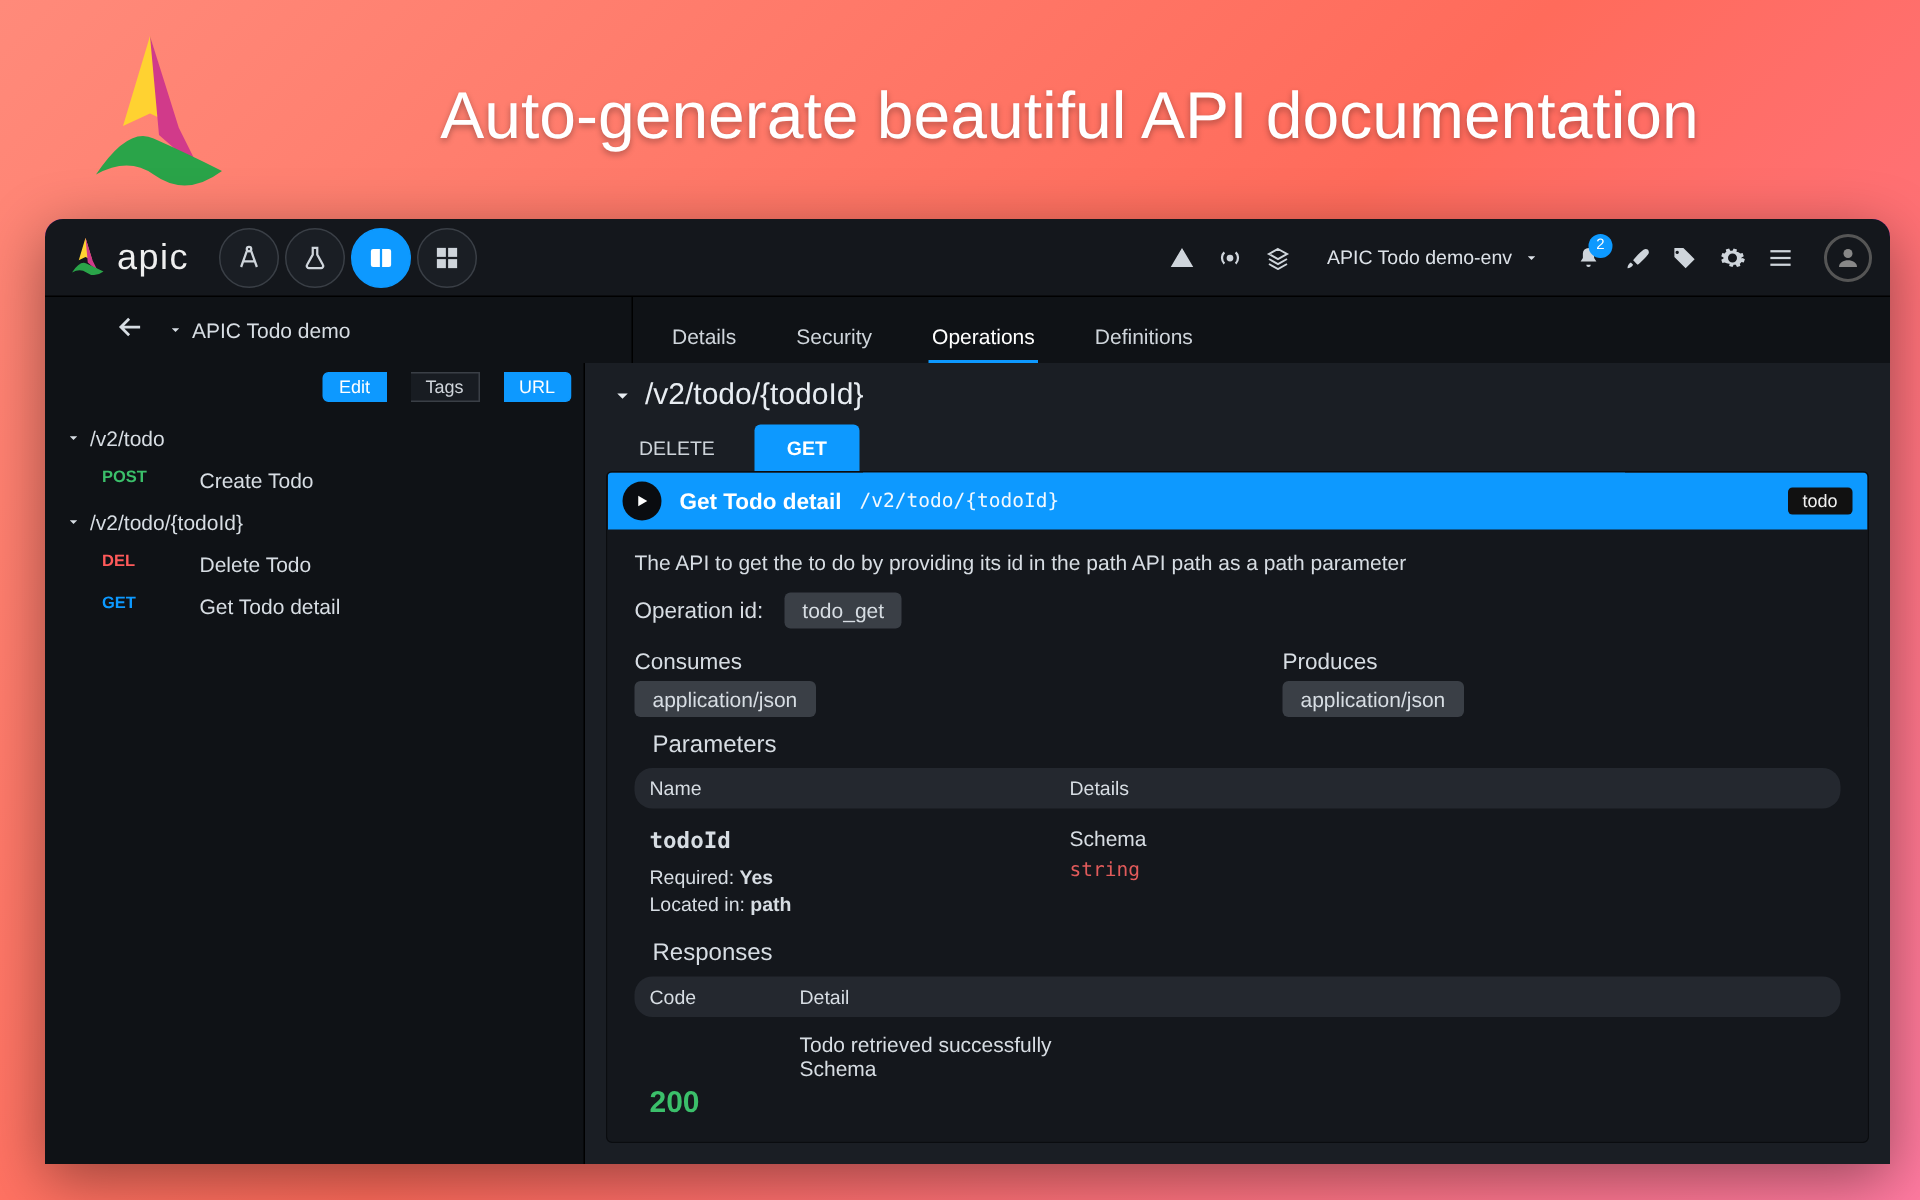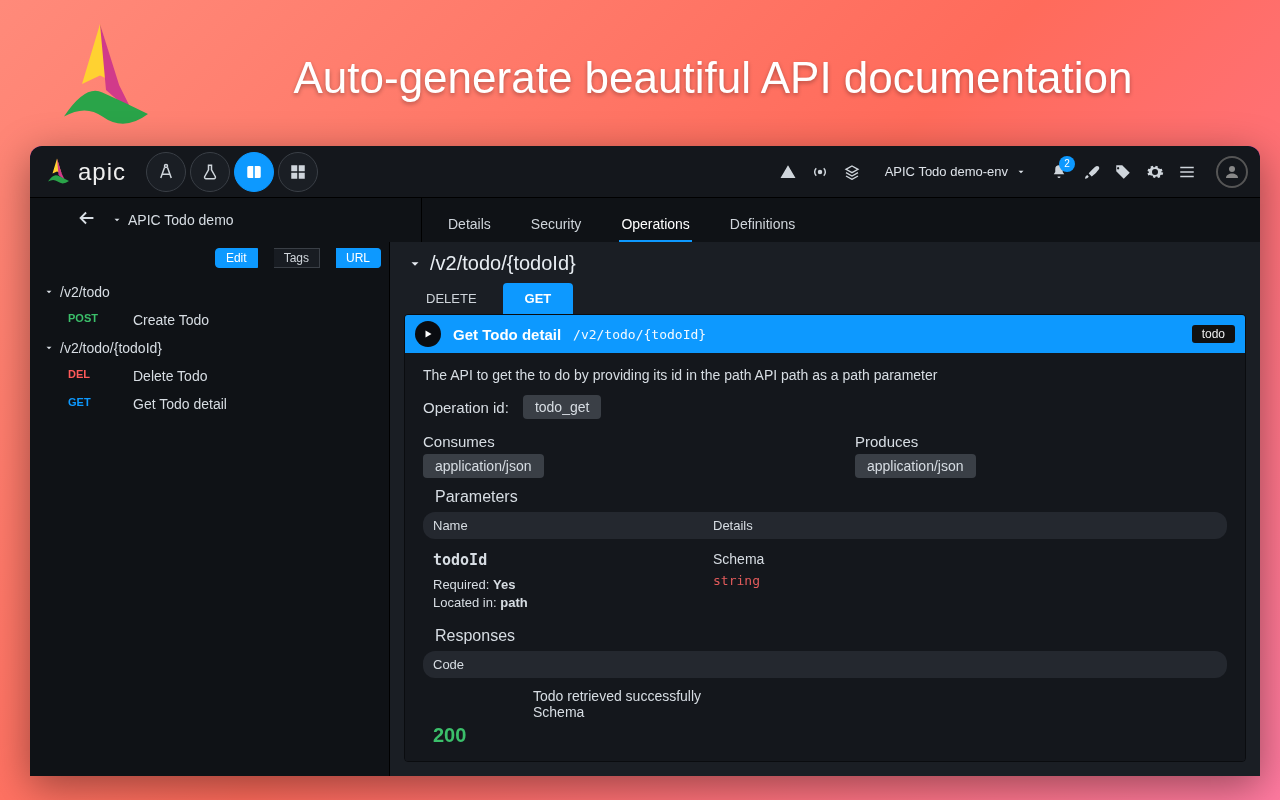--- a/index.html
+++ b/index.html
@@ -409,20 +409,21 @@
             </div>
             <div class="param-detail">
               <div class="schema-lbl">Schema</div>
               <div class="type-str">string</div>
             </div>
           </div>
 
           <div class="section-title">Responses</div>
           <div class="tbl-head">
             <div style="width:100px">Code</div>
+            <div class="th-detail">Detail</div>
           </div>
           <div class="resp-row">
             <div class="resp-code">200</div>
             <div>
               <div>Todo retrieved successfully</div>
               <div>Schema</div>
             </div>
           </div>
         </div>
       </div>

